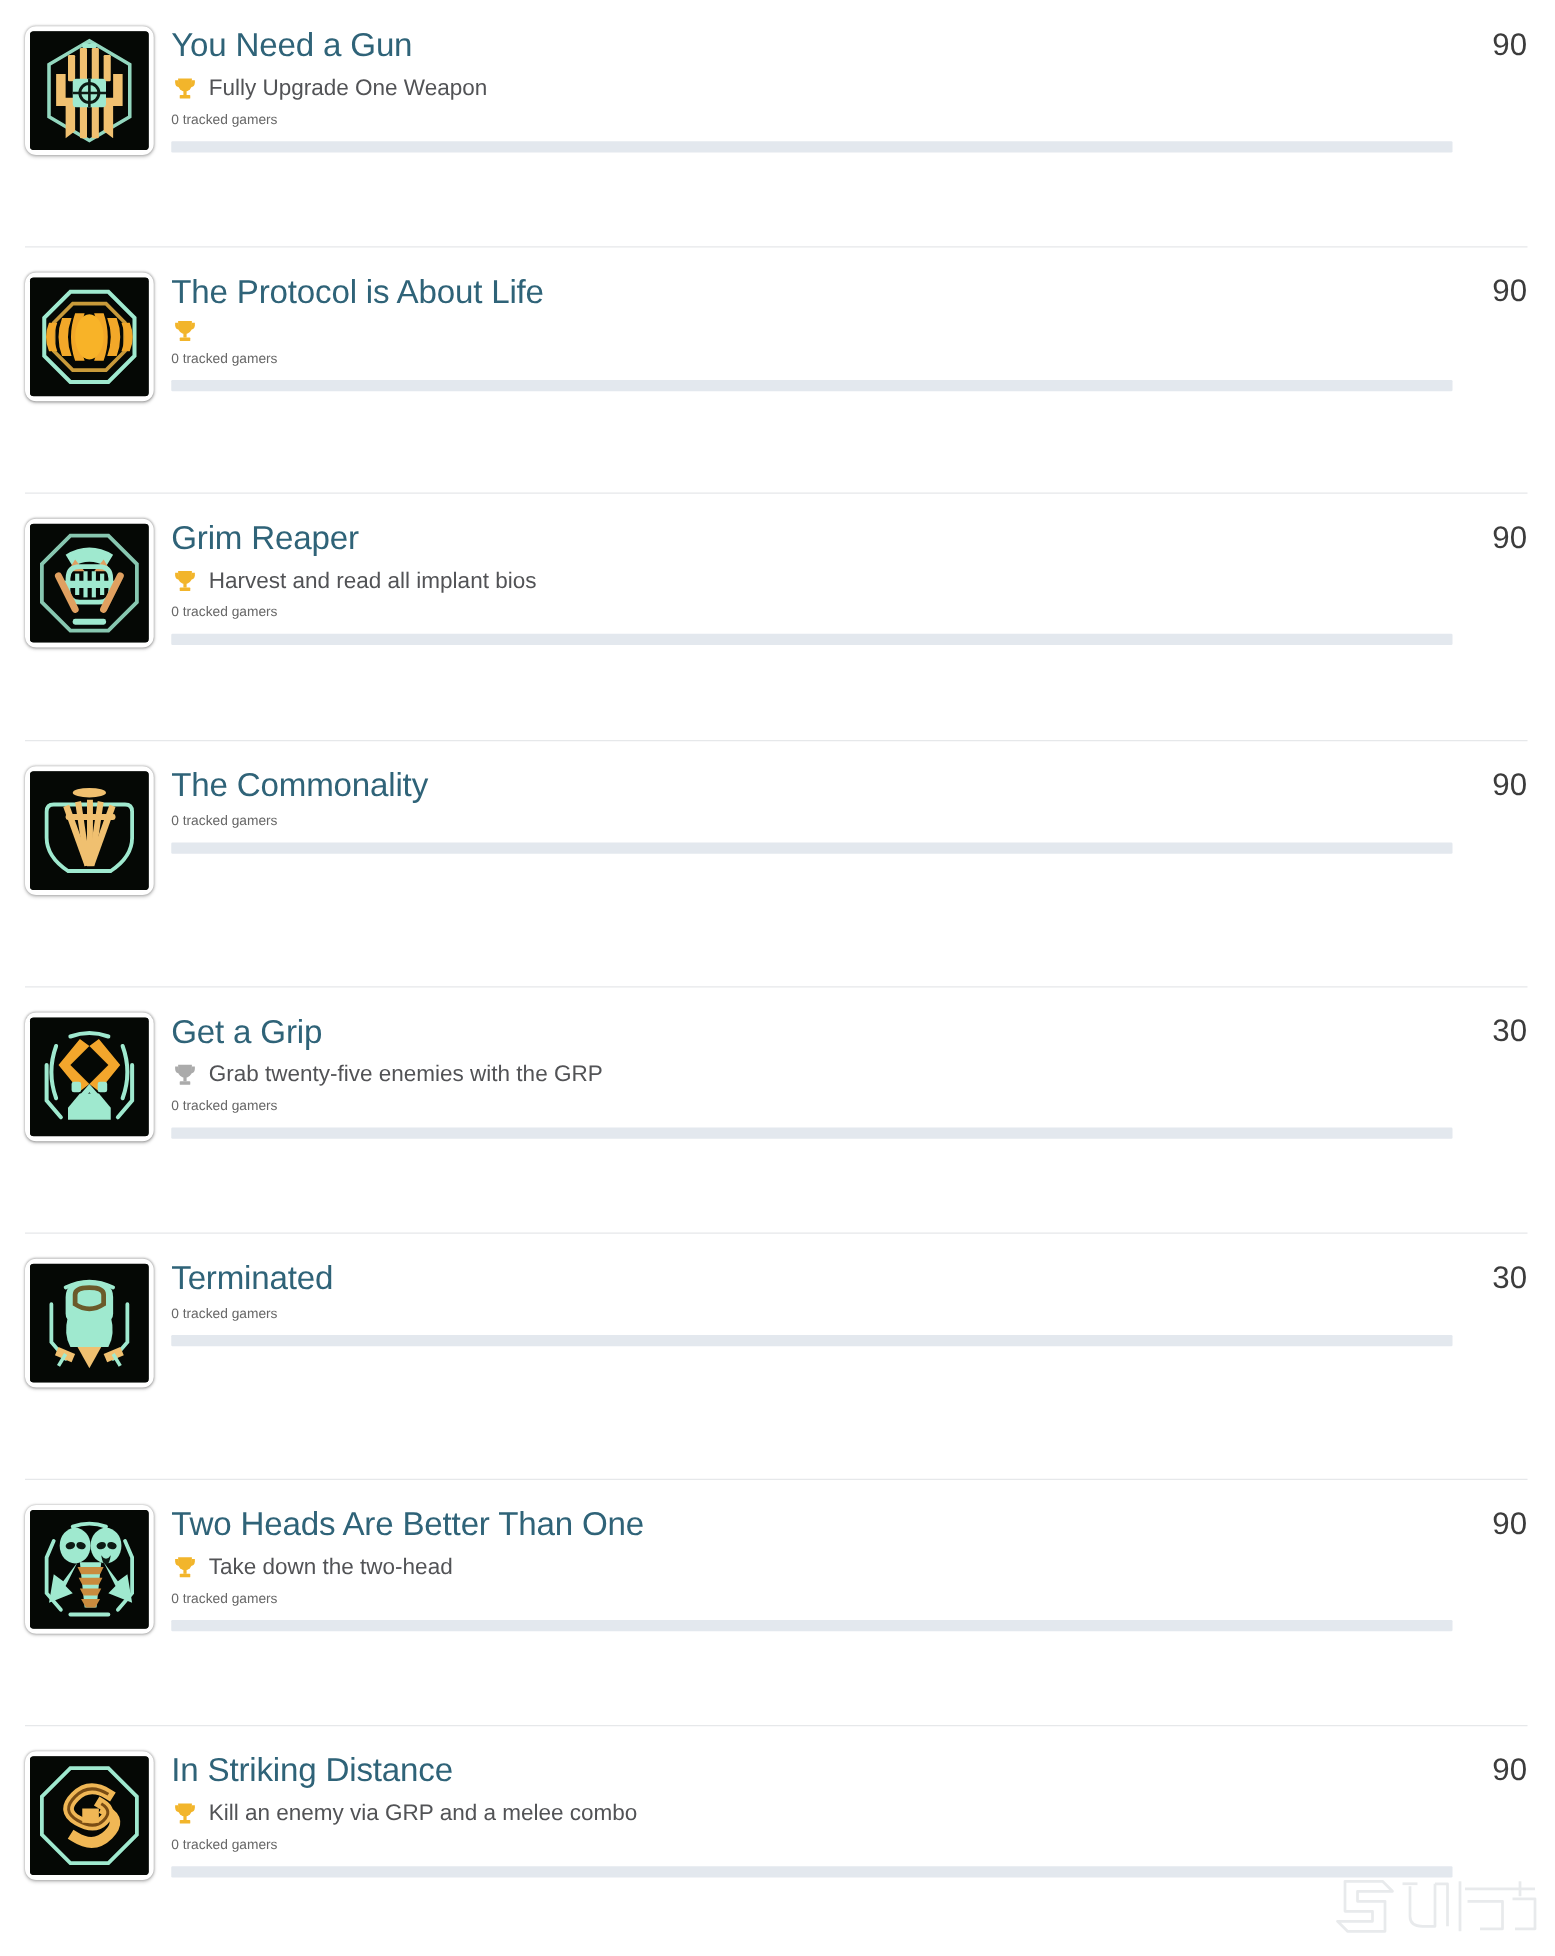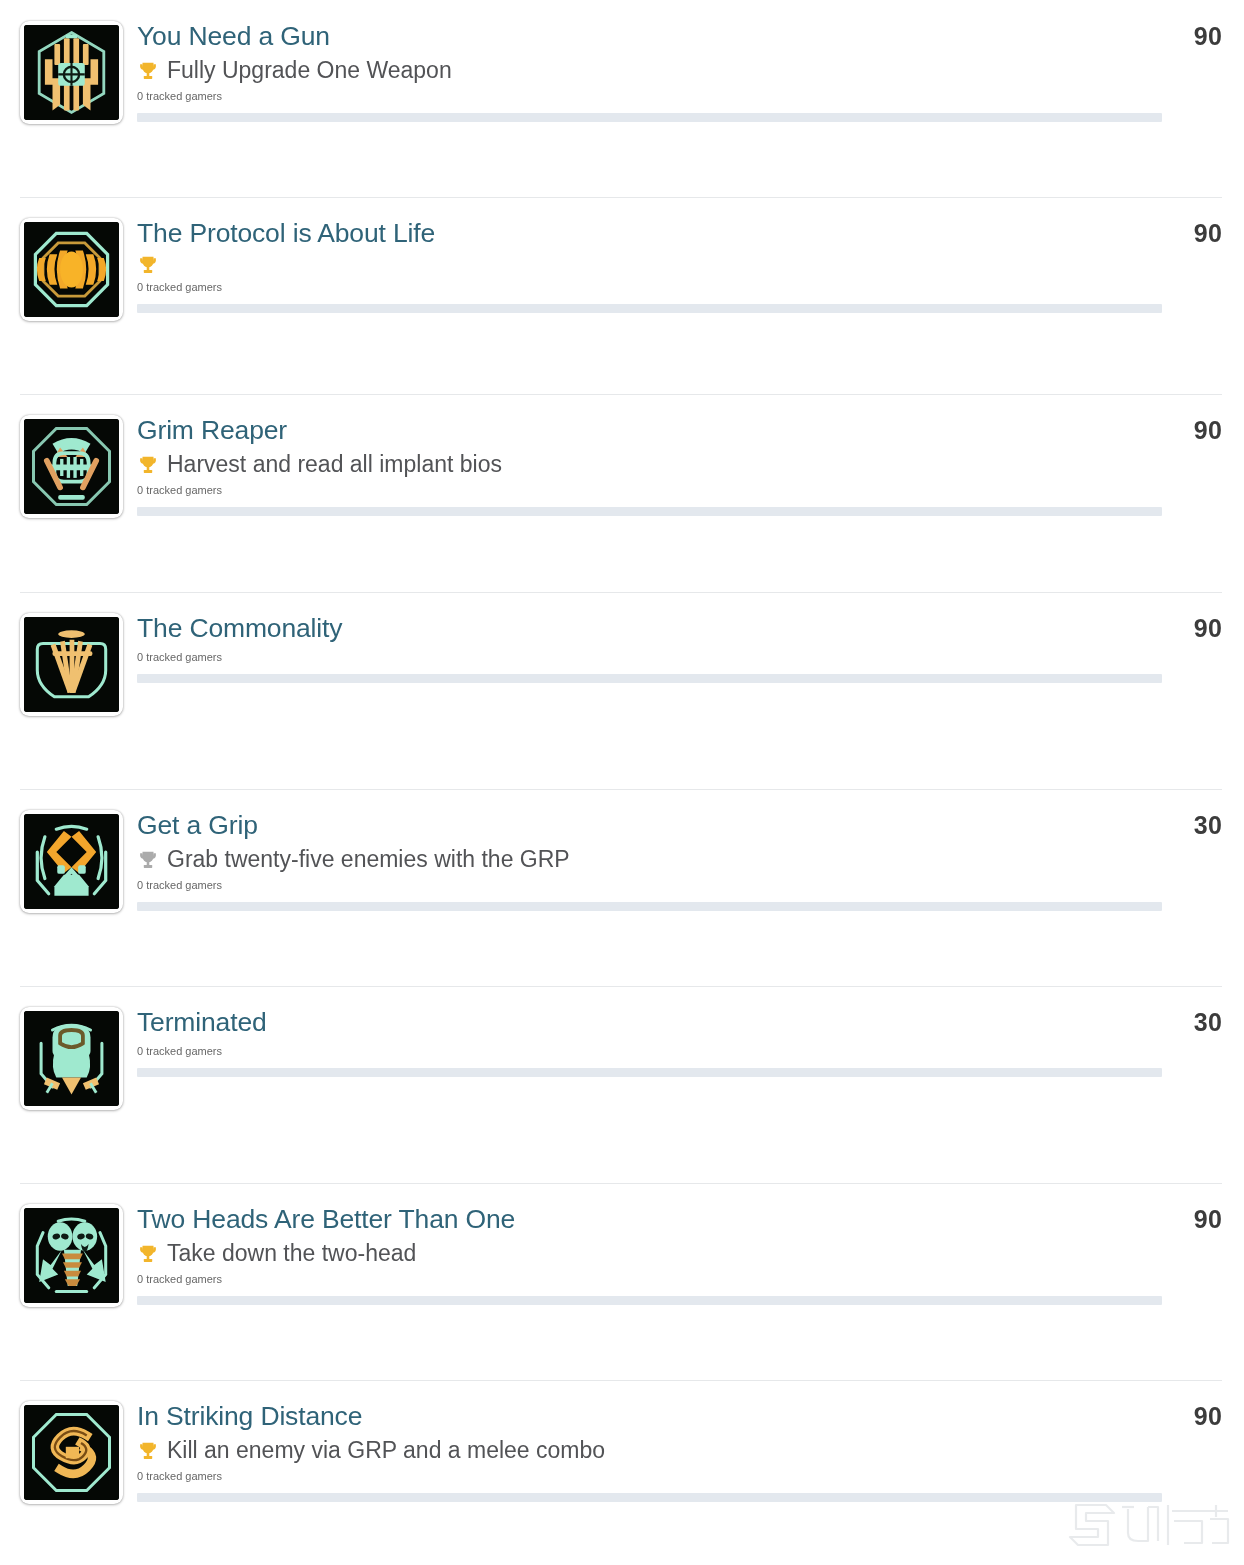--- a/index.html
+++ b/index.html
@@ -81,21 +81,21 @@
     font-weight: 400;
     letter-spacing: -0.15px;
     white-space: nowrap;
     text-decoration: none;
     display: inline-block;
     cursor: pointer;
     margin: 0 0 2px 0;
   }
 
   .ach-desc {
-    font-size: 23px;
+    font-size: 18px;
     line-height: 28px;
     color: #525356;
     white-space: nowrap;
     margin: 3px 0 1px 0;
     display: flex;
     align-items: center;
   }
   .trophy {
     display: inline-block;
     width: 22px;
@@ -129,21 +129,21 @@
     left: 0; top: 0; bottom: 0;
     background: #74a9cf;
     width: 0%;
   }
 
   
   .ach-score {
     flex: 0 0 auto;
     font-size: 25px;
     line-height: 30px;
-    font-weight: bold;
+    font-weight: normal;
     color: #3c3c3c;
     text-align: right;
     min-width: 46px;
     padding-left: 14px;
     letter-spacing: 0.2px;
   }
 
   
   #watermark {
     position: absolute;

